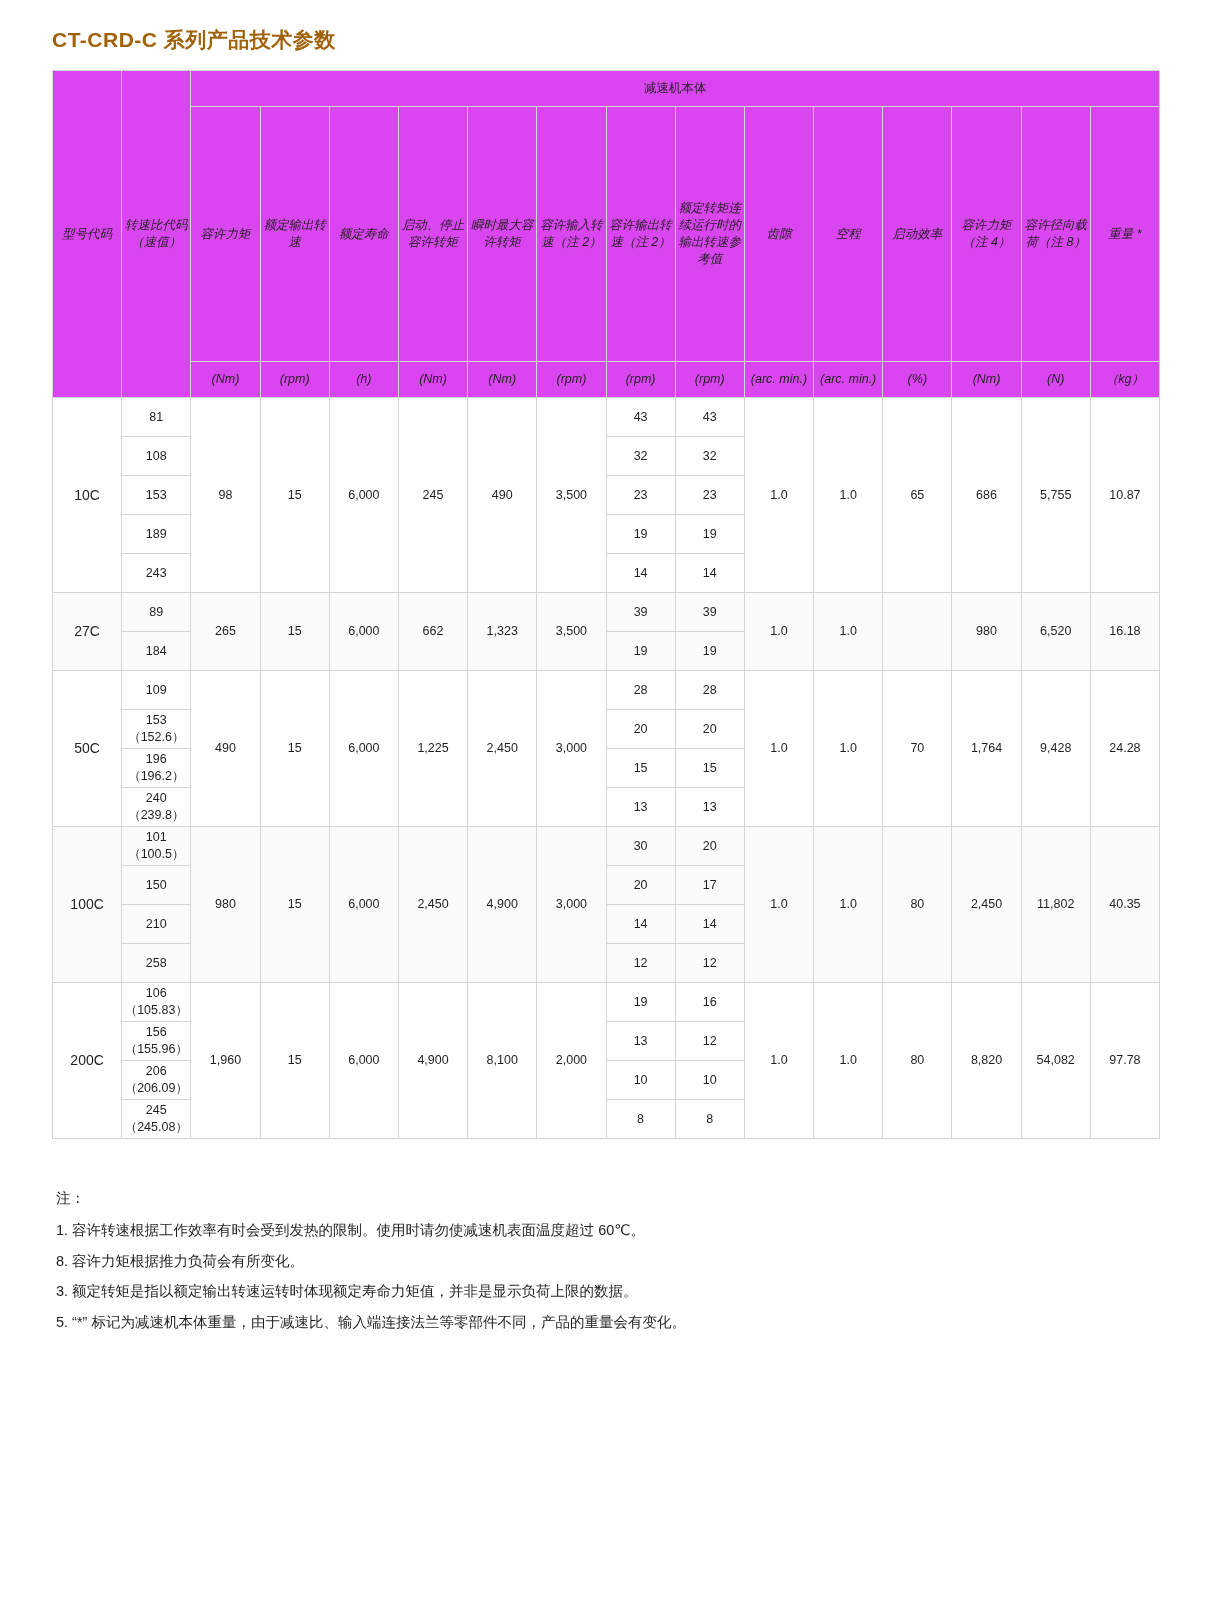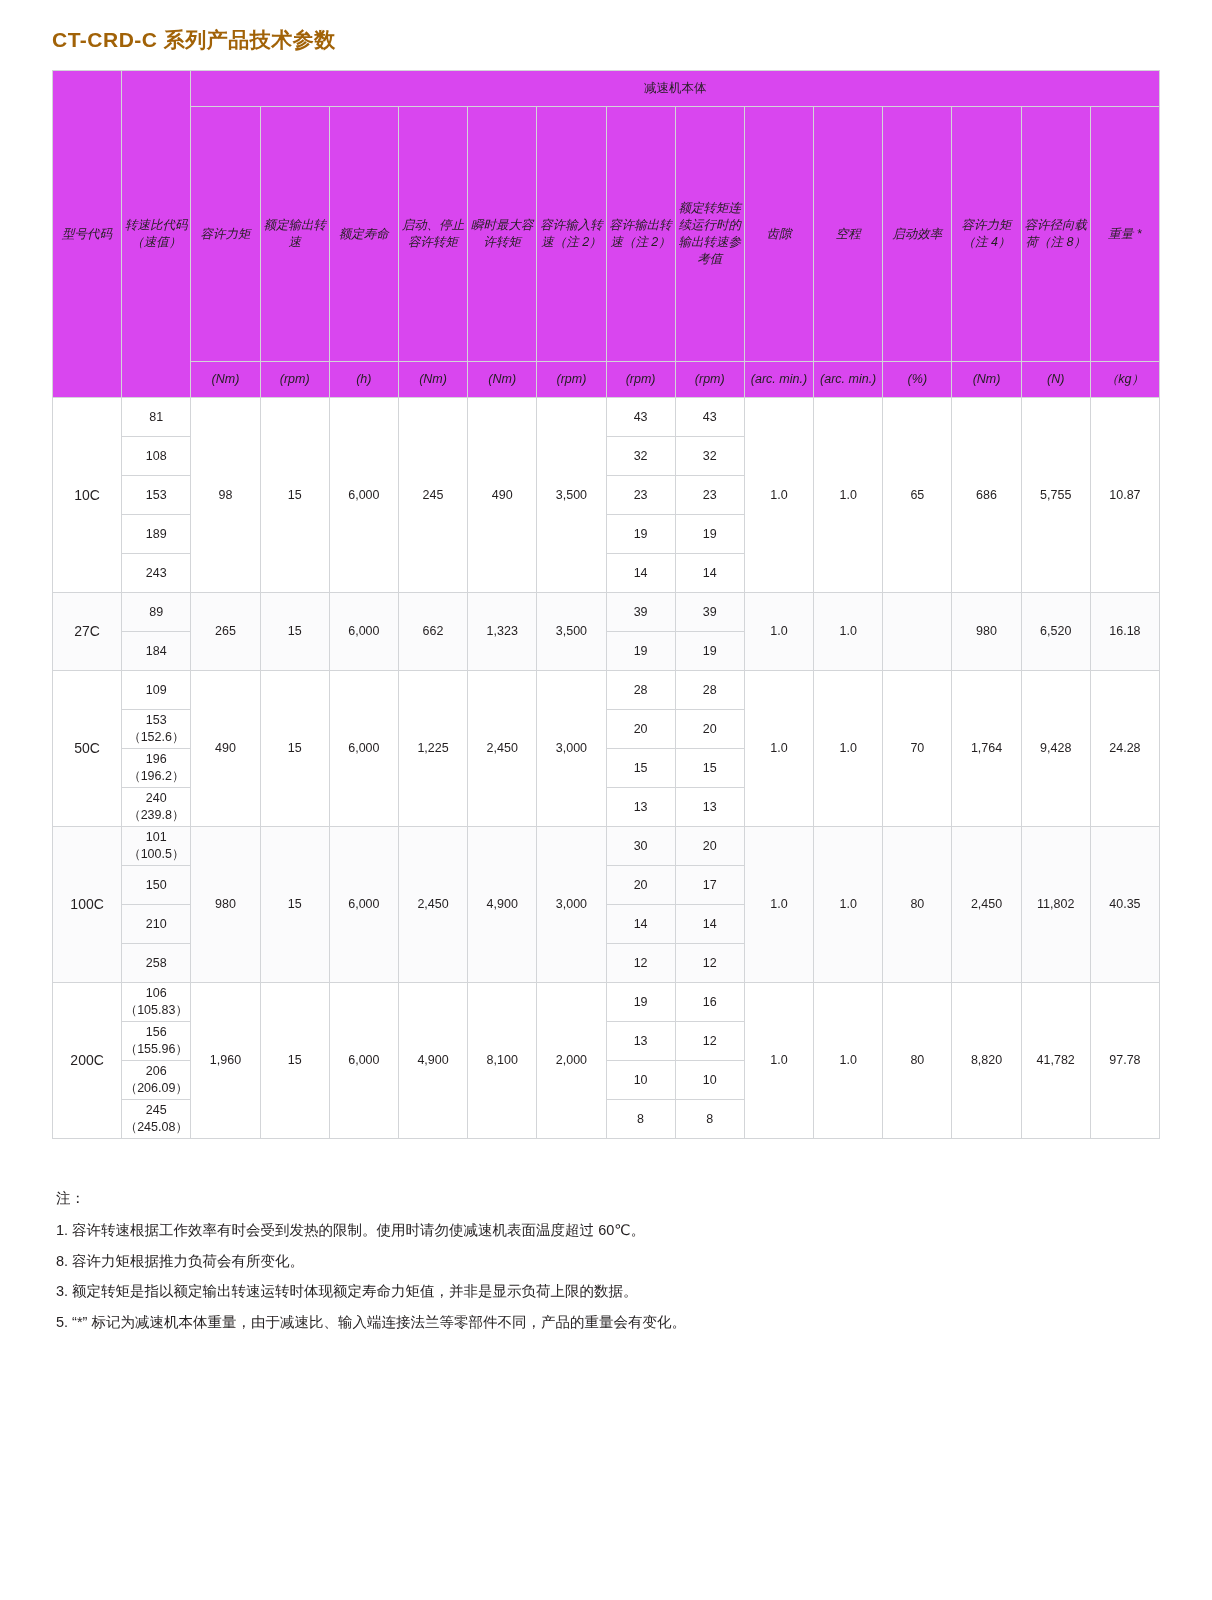--- a/index.html
+++ b/index.html
@@ -318,21 +318,21 @@
           <td rowspan="4">6,000</td>
           <td rowspan="4">4,900</td>
           <td rowspan="4">8,100</td>
           <td rowspan="4">2,000</td>
           <td>19</td>
           <td>16</td>
           <td rowspan="4">1.0</td>
           <td rowspan="4">1.0</td>
           <td rowspan="4">80</td>
           <td rowspan="4">8,820</td>
-          <td rowspan="4">41,782</td>
+          <td rowspan="4">54,082</td>
           <td rowspan="4">97.78</td>
         </tr>
         <tr>
           <td class="ratio cell-sub">156<br>（155.96）</td>
           <td>13</td>
           <td>12</td>
         </tr>
         <tr>
           <td class="ratio cell-sub">206<br>（206.09）</td>
           <td>10</td>

